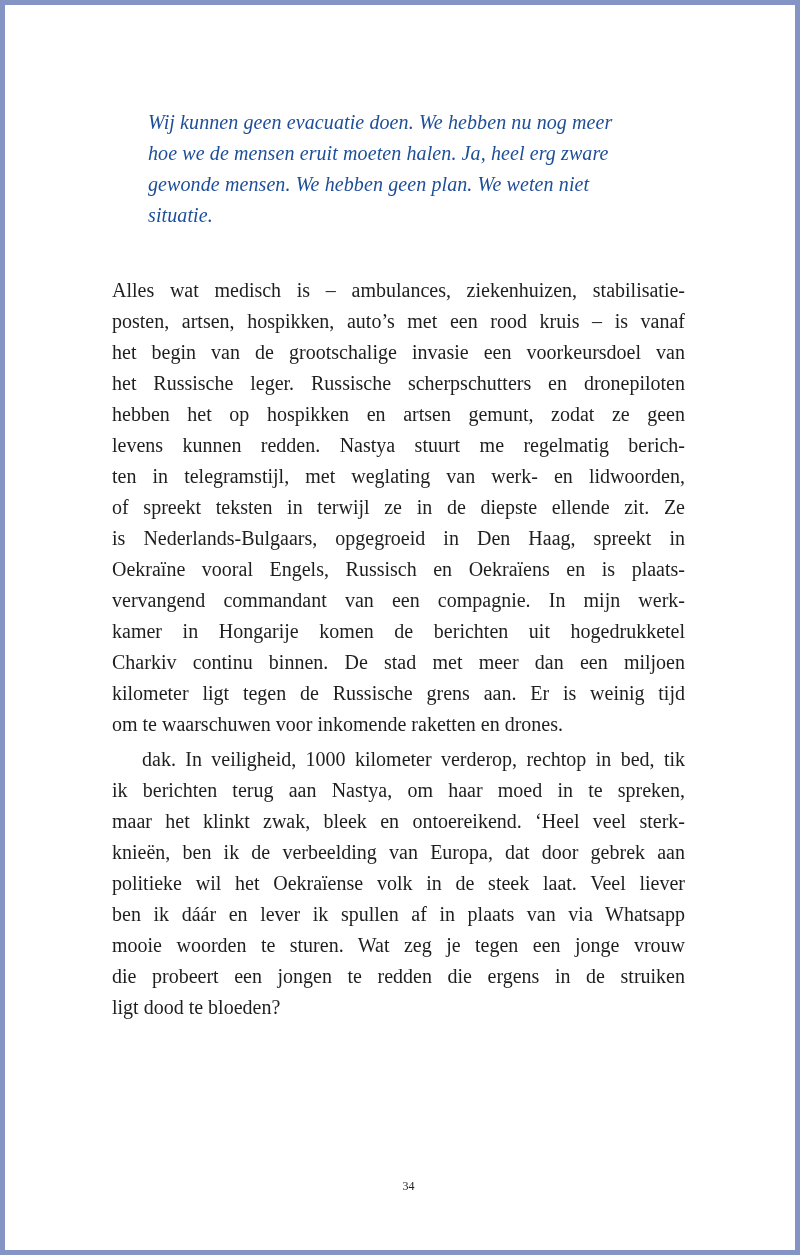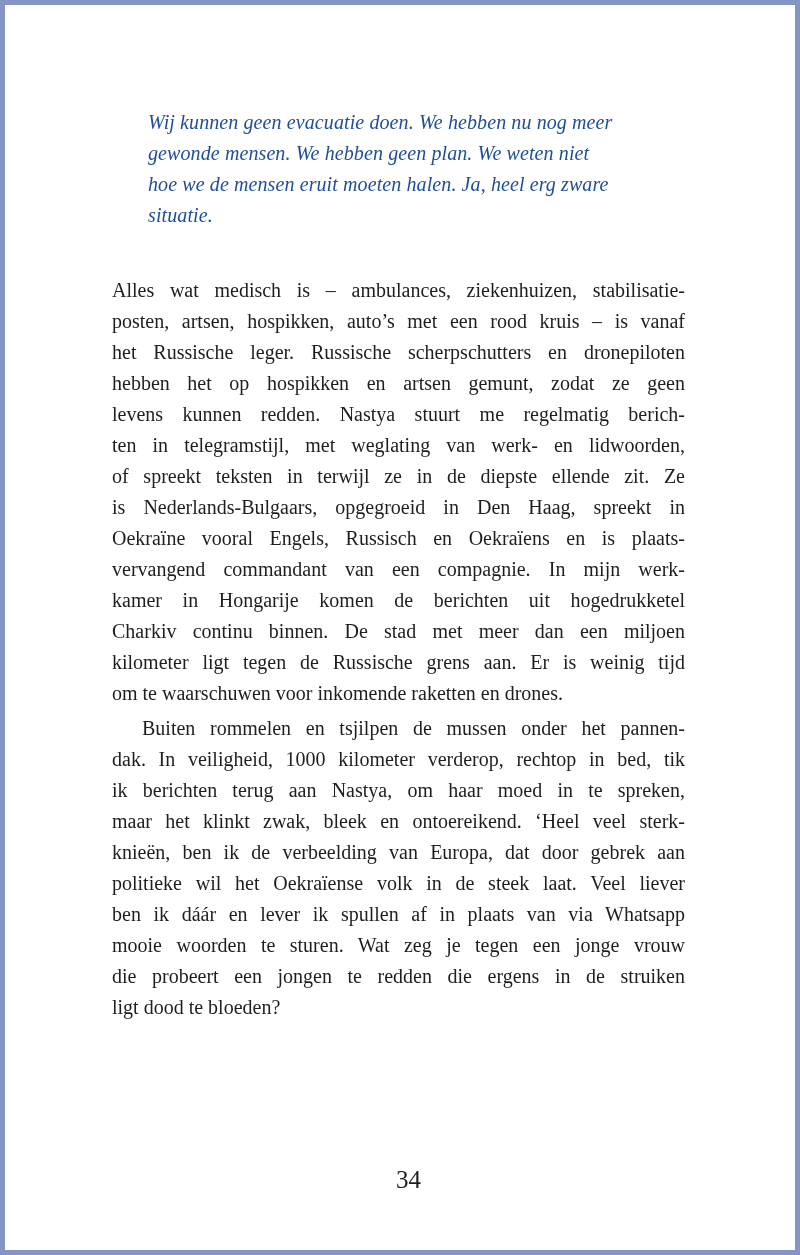--- a/index.html
+++ b/index.html
@@ -53,53 +53,53 @@
   }
   .para-indent .line:first-child {
     text-indent: 30px;
   }
   .page-number {
     position: absolute;
     left: 17px;
     right: 0;
     bottom: 56px;
     text-align: center;
-    font-size: 25px;
+    font-size: 12px;
     color: var(--body-color, #1e1e1e);
   }
 </style>
 </head>
 <body>
 
 <div class="page">
   <div class="text-block">
     <blockquote class="quote">
         <div class="line">Wij kunnen geen evacuatie doen. We hebben nu nog meer</div>
+        <div class="line">hoe we de mensen eruit moeten halen. Ja, heel erg zware</div>
         <div class="line">gewonde mensen. We hebben geen plan. We weten niet</div>
-        <div class="line">hoe we de mensen eruit moeten halen. Ja, heel erg zware</div>
         <div class="line last">situatie.</div>
       </blockquote>
     <div class="paragraph">
         <div class="line">Alles wat medisch is – ambulances, ziekenhuizen, stabilisatie-</div>
         <div class="line">posten, artsen, hospikken, auto’s met een rood kruis – is vanaf</div>
+        <div class="line">het begin van de grootschalige invasie een voorkeursdoel van</div>
         <div class="line">het Russische leger. Russische scherpschutters en dronepiloten</div>
         <div class="line">hebben het op hospikken en artsen gemunt, zodat ze geen</div>
         <div class="line">levens kunnen redden. Nastya stuurt me regelmatig berich-</div>
         <div class="line">ten in telegramstijl, met weglating van werk- en lidwoorden,</div>
         <div class="line">of spreekt teksten in terwijl ze in de diepste ellende zit. Ze</div>
         <div class="line">is Nederlands-Bulgaars, opgegroeid in Den Haag, spreekt in</div>
         <div class="line">Oekraïne vooral Engels, Russisch en Oekraïens en is plaats-</div>
         <div class="line">vervangend commandant van een compagnie. In mijn werk-</div>
         <div class="line">kamer in Hongarije komen de berichten uit hogedrukketel</div>
         <div class="line">Charkiv continu binnen. De stad met meer dan een miljoen</div>
         <div class="line">kilometer ligt tegen de Russische grens aan. Er is weinig tijd</div>
         <div class="line last">om te waarschuwen voor inkomende raketten en drones.</div>
       </div>
     <div class="paragraph para-indent">
-        <div class="line">Buiten rommelen en tsjilpen de mussen onder het pannen-</div>
         <div class="line">dak. In veiligheid, 1000 kilometer verderop, rechtop in bed, tik</div>
         <div class="line">ik berichten terug aan Nastya, om haar moed in te spreken,</div>
         <div class="line">maar het klinkt zwak, bleek en ontoereikend. ‘Heel veel sterk-</div>
         <div class="line">knieën, ben ik de verbeelding van Europa, dat door gebrek aan</div>
         <div class="line">politieke wil het Oekraïense volk in de steek laat. Veel liever</div>
         <div class="line">ben ik dáár en lever ik spullen af in plaats van via Whatsapp</div>
         <div class="line">mooie woorden te sturen. Wat zeg je tegen een jonge vrouw</div>
         <div class="line">die probeert een jongen te redden die ergens in de struiken</div>
         <div class="line last">ligt dood te bloeden?</div>
       </div>

